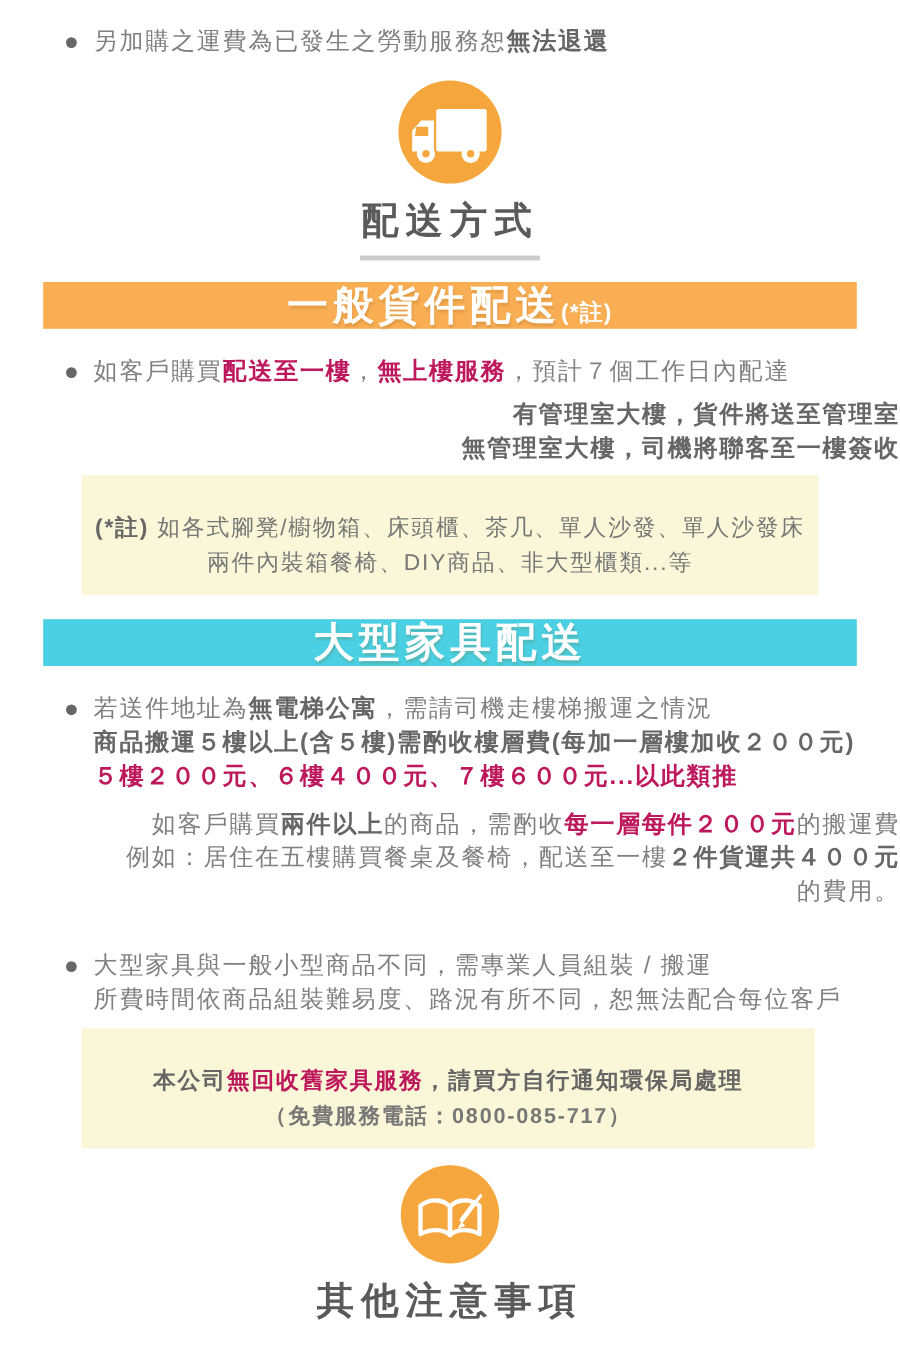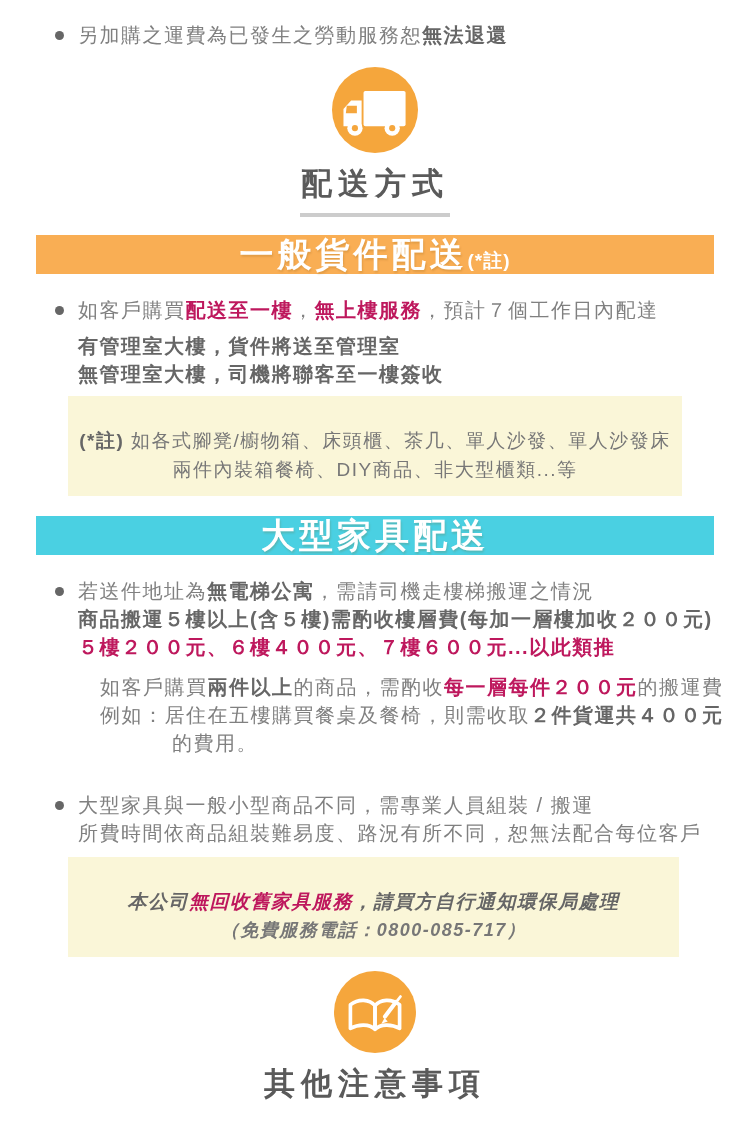--- a/index.html
+++ b/index.html
@@ -12,21 +12,21 @@
   .page { width:750px; height:1127px; overflow:hidden; }
 
   
   .line { font-size:20px; line-height:28px; letter-spacing:1.5px; white-space:nowrap; color:#808080; }
   .b  { font-weight:bold; color:#666666; }
   .rb { font-weight:bold; color:#be185d; }
 
   
   .bullet { display:flex; margin-left:55px; }
   .dot { flex:0 0 9px; width:9px; height:9px; border-radius:50%; background:#666; margin:10px 14px 0 0; }
-  .indent { margin-left:78px; }
+  .indent { margin-left:78px;text-align:right; }
 
   
   .top-note { padding-top:21px; }
 
   
   .icon-header { text-align:center; }
   .hdr1 { margin-top:18px; }
   .circle {
     width:86px; height:86px; border-radius:50%;
     background:#f5a63c; margin:0 auto;
@@ -122,38 +122,38 @@
       <p class="line"><span>若送件地址為</span><span class="b">無電梯公寓</span><span>，需請司機走樓梯搬運之情況</span></p>
       <p class="line b">商品搬運５樓以上(含５樓)需酌收樓層費(每加一層樓加收２００元)</p>
       <p class="line rb">５樓２００元、６樓４００元、７樓６００元...以此類推</p>
     </div>
   </div>
 
   <div class="gap-m"></div>
 
   <div class="indent" style="margin-left:100px;">
     <p class="line"><span>如客戶購買</span><span class="b">兩件以上</span><span>的商品，需酌收</span><span class="rb">每一層每件２００元</span><span>的搬運費</span></p>
-    <p class="line"><span>例如：居住在五樓購買餐桌及餐椅，則需收取</span><span class="b">２件貨運共４００元</span></p>
+    <p class="line"><span>例如：居住在五樓購買餐桌及餐椅，配送至一樓</span><span class="b">２件貨運共４００元</span></p>
     <p class="line" style="margin-left:72px;">的費用。</p>
   </div>
 
   <div class="gap-m"></div>
 
 
   <div class="gap-l"></div>
 
   <div class="bullet">
     <span class="dot"></span>
     <div>
       <p class="line">大型家具與一般小型商品不同，需專業人員組裝 / 搬運</p>
       <p class="line">所費時間依商品組裝難易度、路況有所不同，恕無法配合每位客戶</p>
     </div>
   </div>
 
-  <div class="note-box" style="margin-top:10px; margin-left:68px; margin-right:71px;font-style:italic;">
+  <div class="note-box" style="margin-top:10px; margin-left:68px; margin-right:71px;">
     <p class="line"><span class="b">本公司</span><span class="rb">無回收舊家具服務</span><span class="b">，請買方自行通知環保局處理</span></p>
     <p class="line b phone-line">（免費服務電話：0800-085-717）</p>
   </div>
 
   <div class="icon-header footer-hdr">
     <div class="circle">
       <svg viewBox="0 0 90 90">
         <path d="M18 37 C27 30, 39 31, 45 38 L45 64 C39 58, 27 58, 18 63 Z" fill="none" stroke="#ffffff" stroke-width="4" stroke-linejoin="round"></path>
         <path d="M72 37 C63 30, 51 31, 45 38 L45 64 C51 58, 63 58, 72 63 Z" fill="none" stroke="#ffffff" stroke-width="4" stroke-linejoin="round"></path>
         <path d="M56 50 L68 34" stroke="#ffffff" stroke-width="4.5" stroke-linecap="round"></path>

